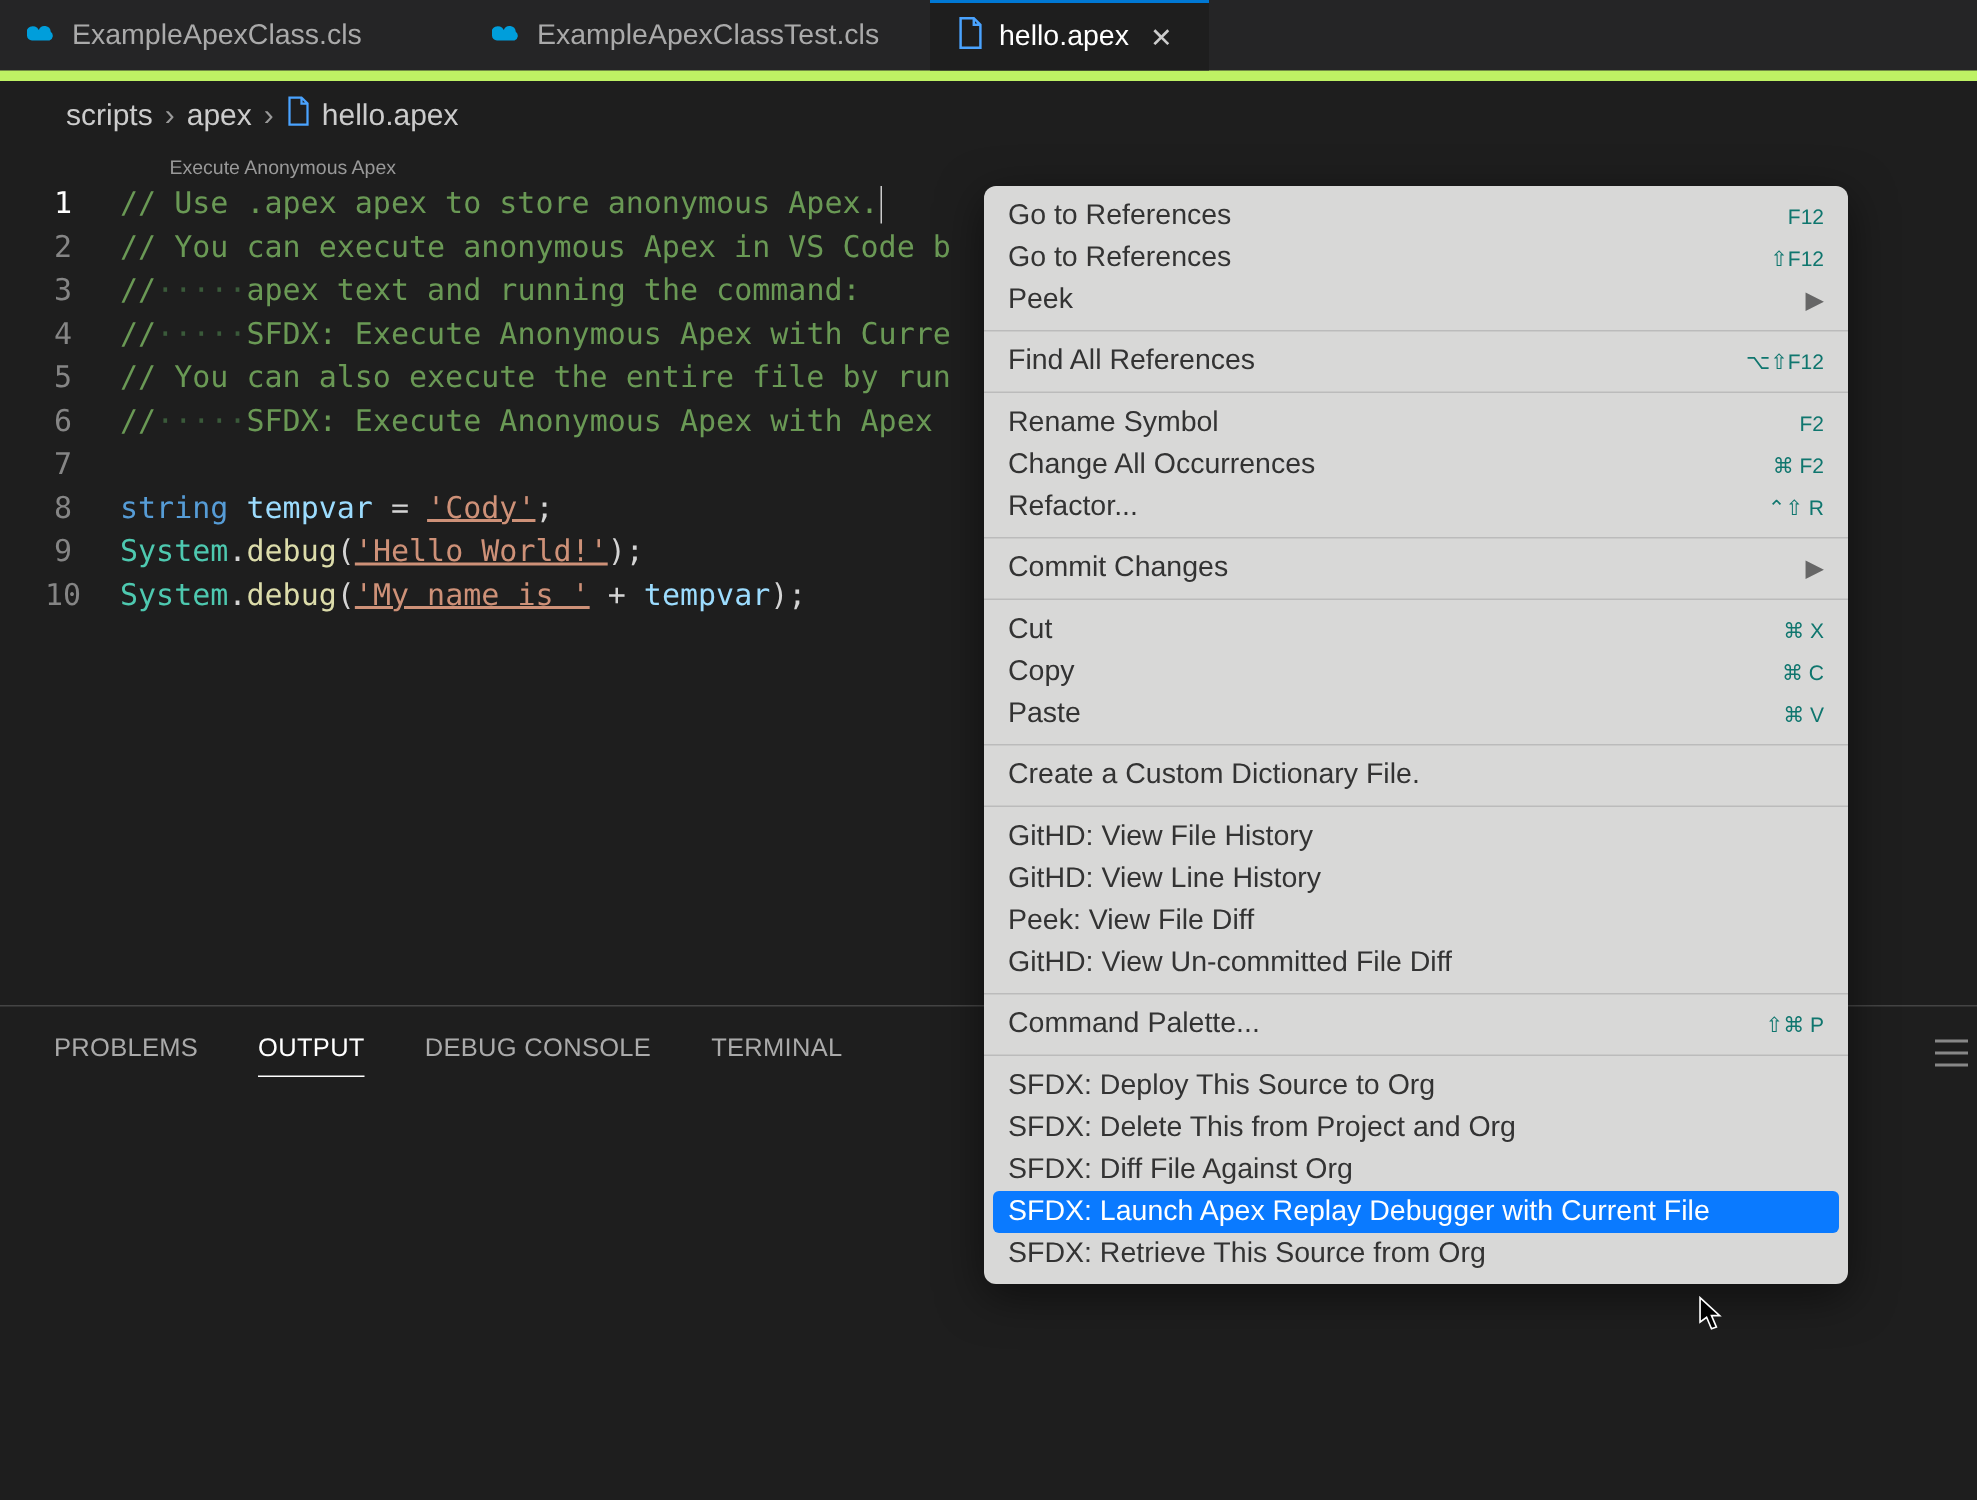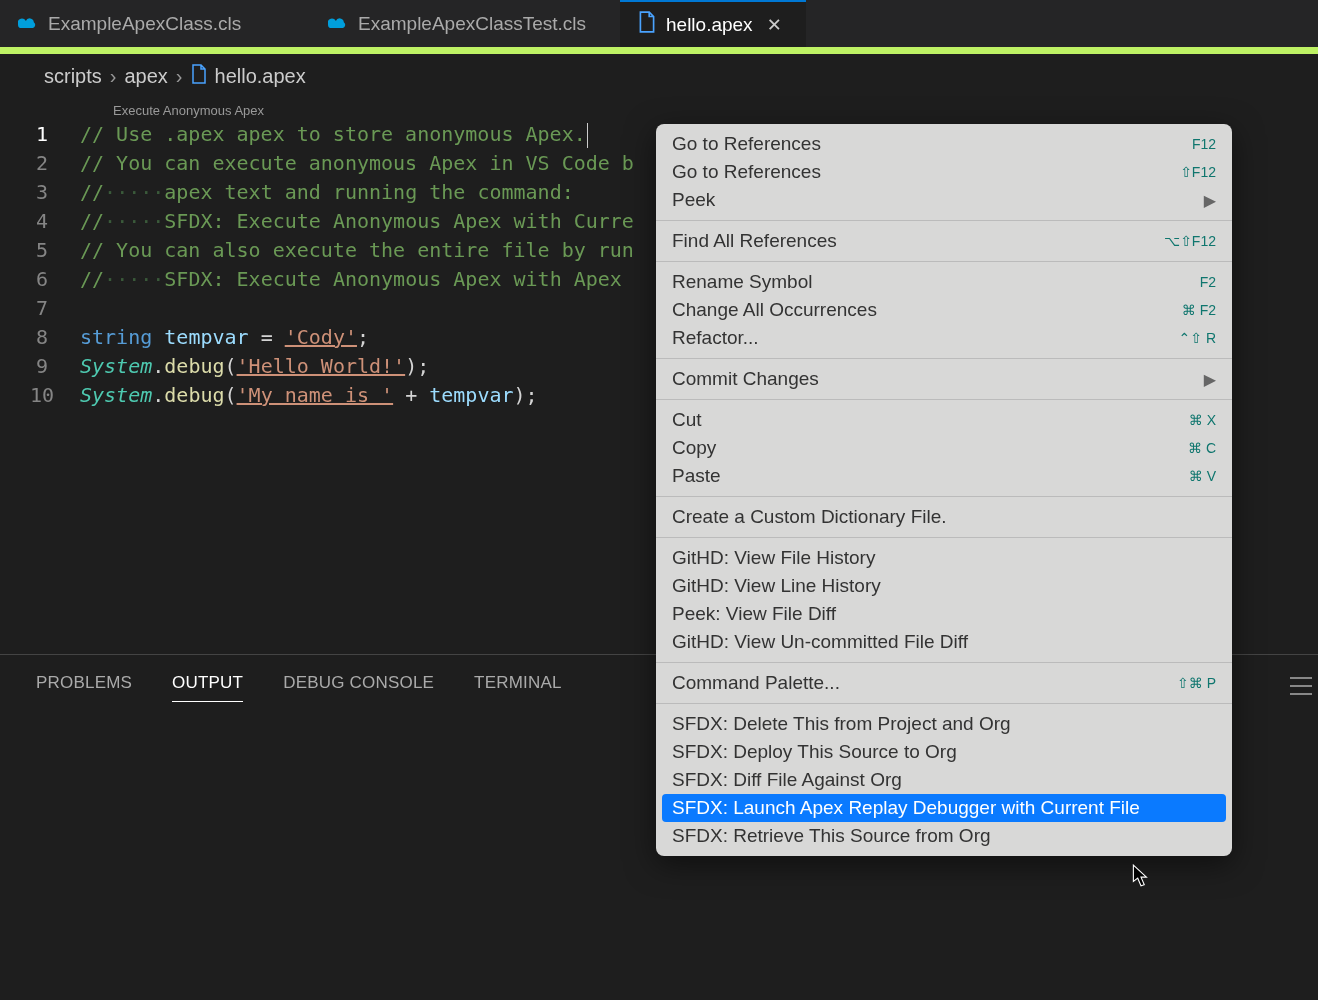--- a/index.html
+++ b/index.html
@@ -88,28 +88,28 @@
     background:#ccc;
     vertical-align: middle;
     margin-left:1px;
   }
 
   .c-comment { color: #6a9955; }
   .c-dots { color: #3a5a3a; }
   .c-keyword { color: #569cd6; }
   .c-var { color: #9cdcfe; }
   .c-string { color: #ce9178; text-decoration: underline; }
-  .c-type { color: #4ec9b0; font-style: italic; }
+  .c-type { color: #4ec9b0; }
   .c-method { color: #dcdcaa; }
   .c-punc { color: #d4d4d4; }
 
   
   .panel {
     position: absolute;
-    bottom: 16px;
+    bottom: 0;
     left: 0;
     right: 0;
     height: 330px;
     background: #1e1e1e;
     border-top: 1px solid #444;
   }
   .panel-tabs {
     display: flex;
     gap: 40px;
     padding: 18px 36px 0 36px;
@@ -347,24 +347,24 @@
     <div class="menu-item">
       <span>GitHD: View Un-committed File Diff</span>
     </div>
     <div class="menu-divider"></div>
     <div class="menu-item">
       <span>Command Palette...</span>
       <span class="shortcut">⇧⌘ P</span>
     </div>
     <div class="menu-divider"></div>
     <div class="menu-item">
+      <span>SFDX: Deploy This Source to Org</span>
+    </div>
+    <div class="menu-item">
       <span>SFDX: Delete This from Project and Org</span>
-    </div>
-    <div class="menu-item">
-      <span>SFDX: Deploy This Source to Org</span>
     </div>
     <div class="menu-item">
       <span>SFDX: Diff File Against Org</span>
     </div>
     <div class="menu-item highlight">
       <span>SFDX: Launch Apex Replay Debugger with Current File</span>
     </div>
     <div class="menu-item">
       <span>SFDX: Retrieve This Source from Org</span>
     </div>

